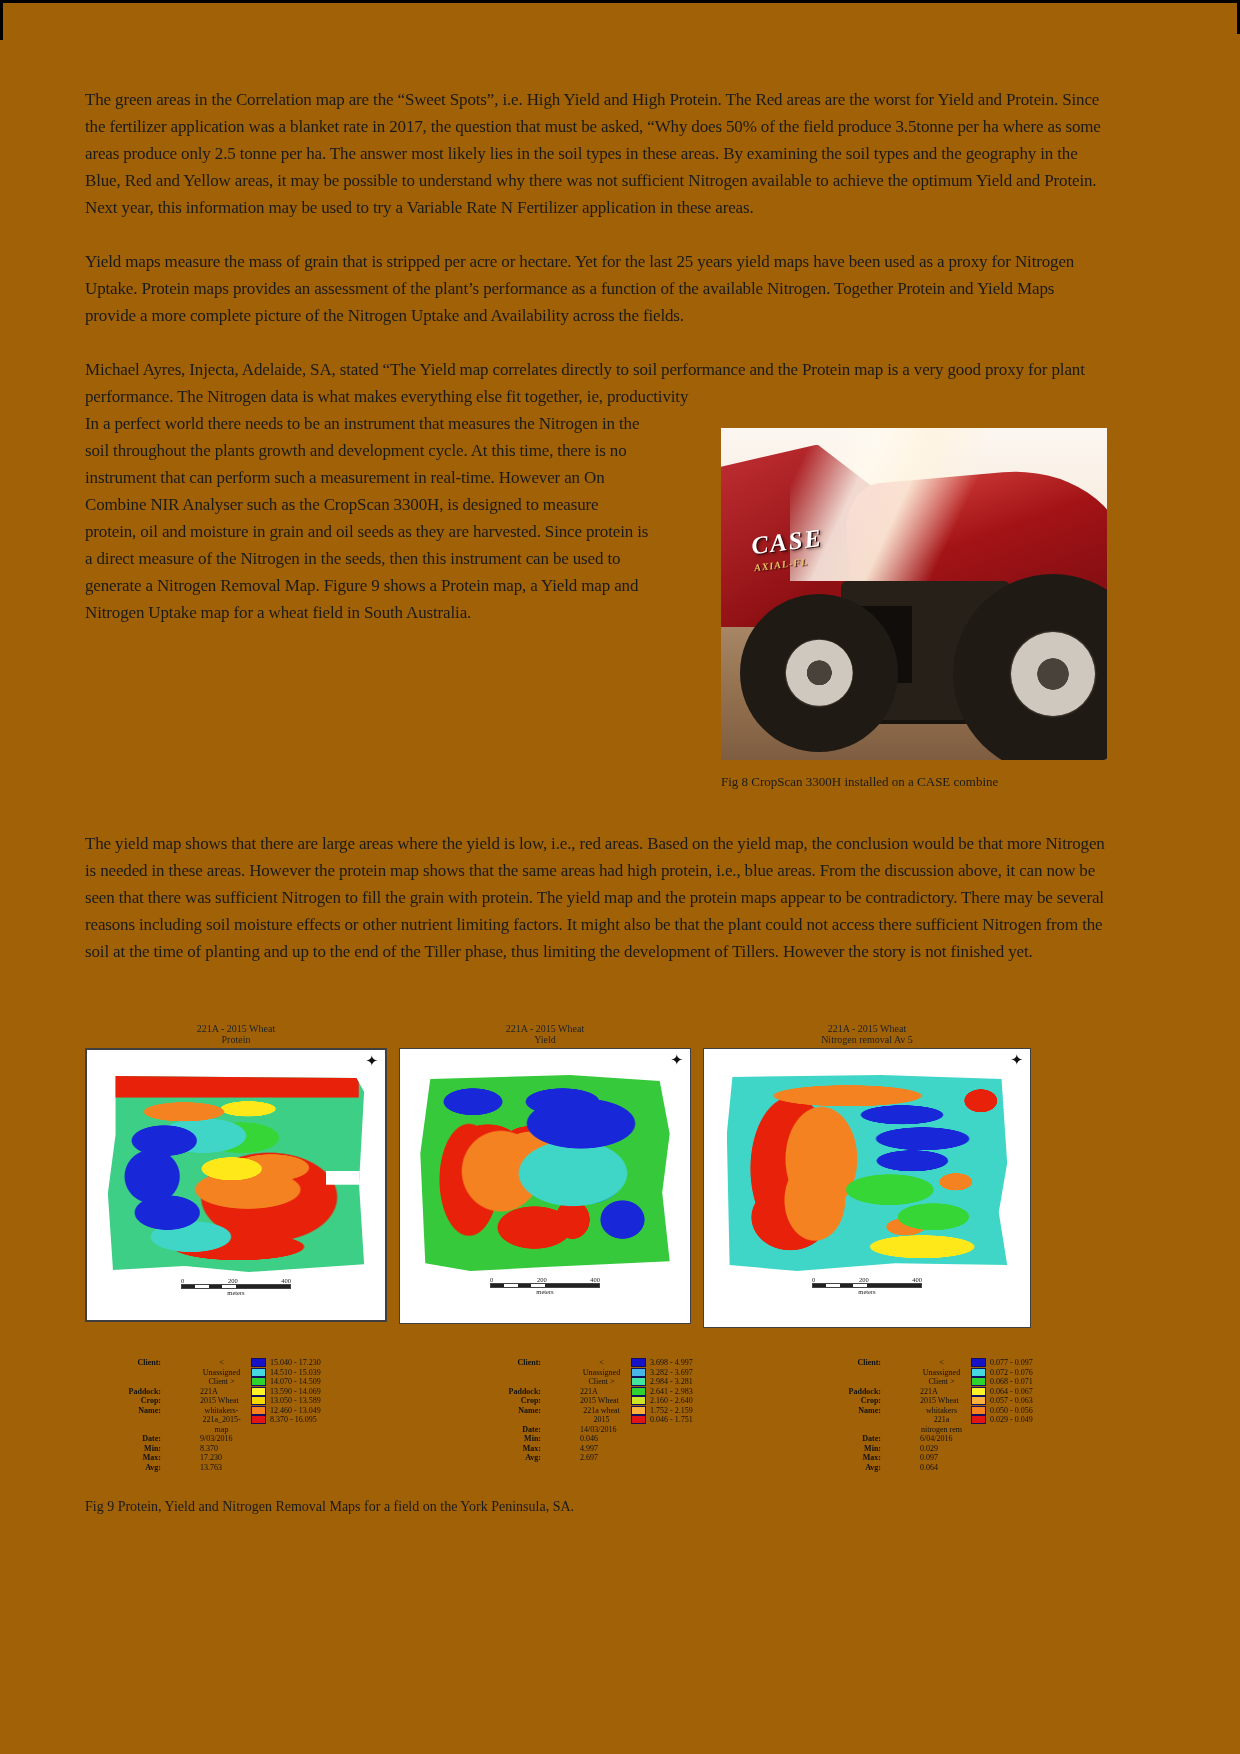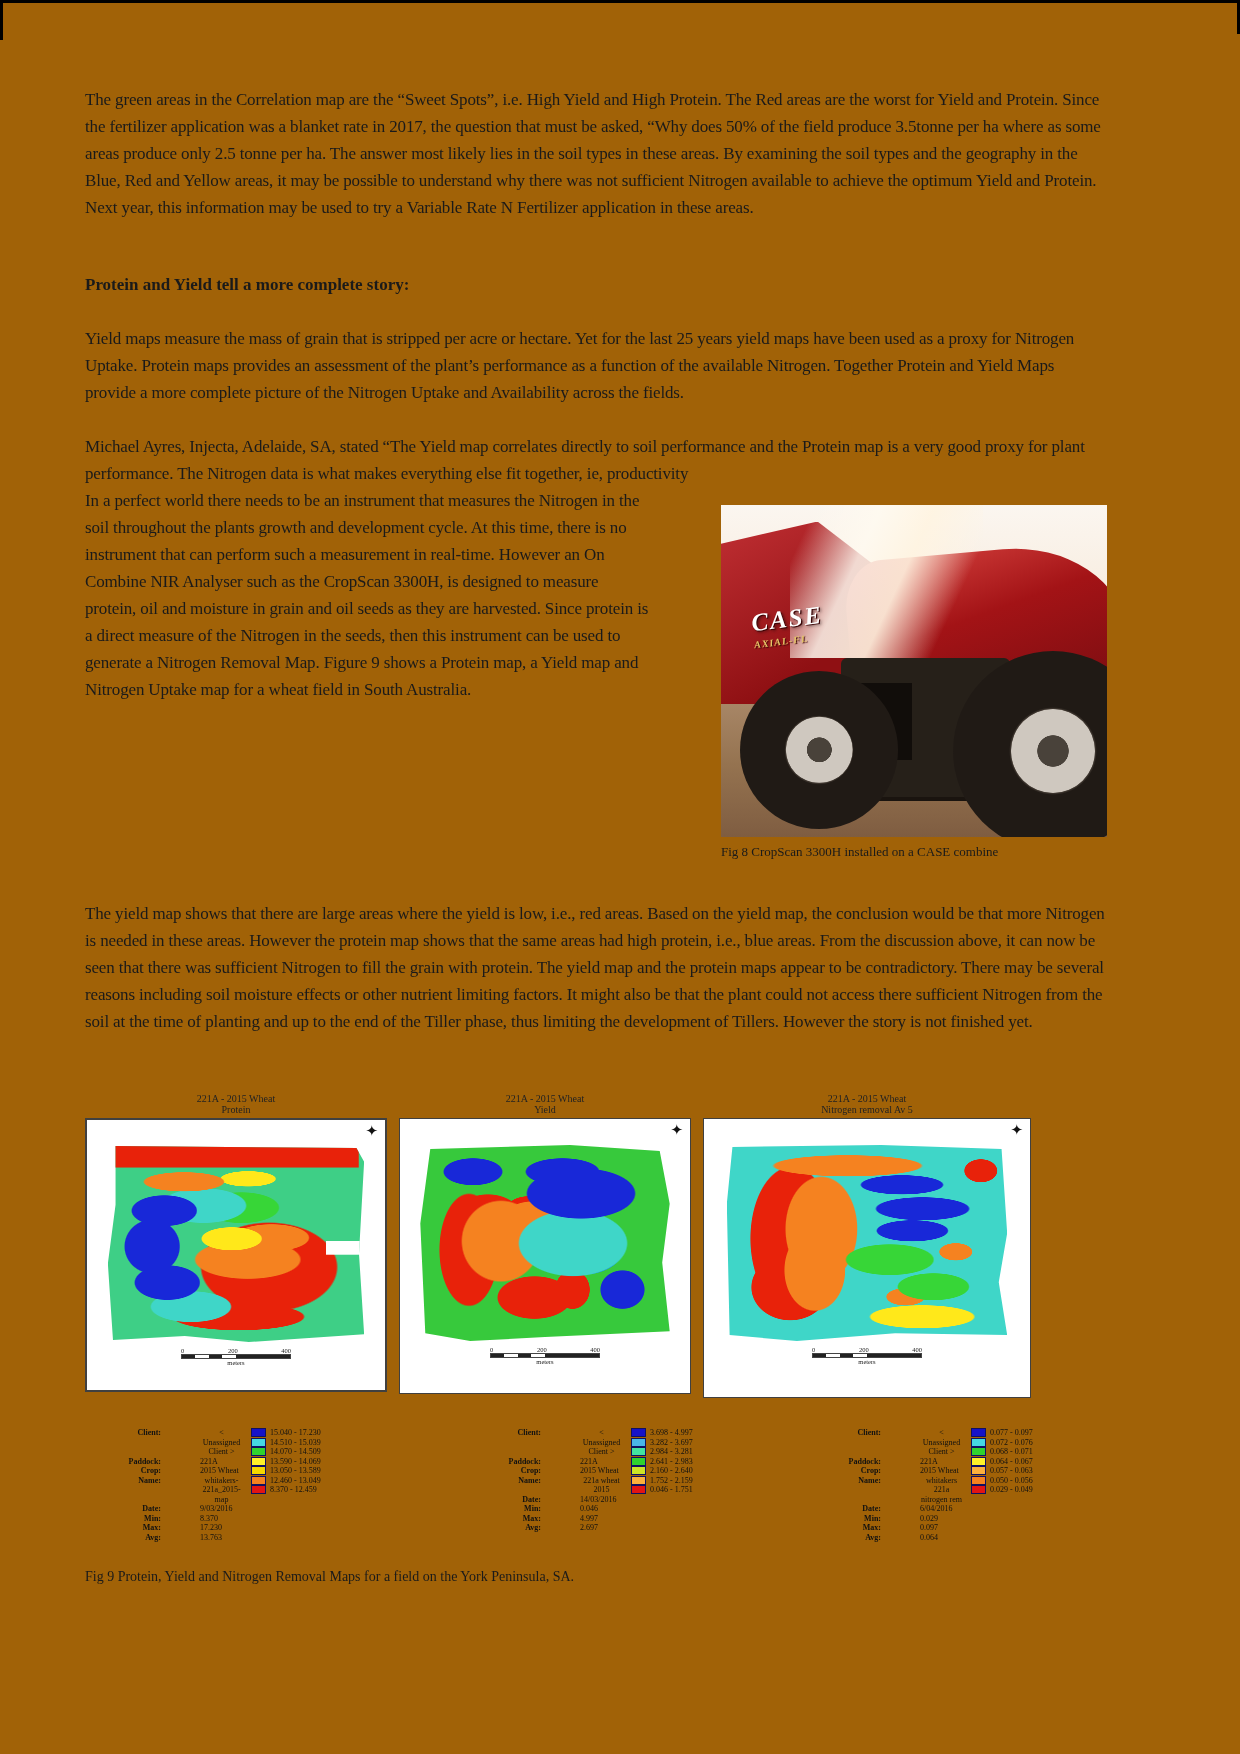--- a/index.html
+++ b/index.html
@@ -10,21 +10,21 @@
   .edge-r{position:absolute;top:0;right:0;width:3px;height:34px;background:#000;}
 
   .content{position:absolute;left:85px;top:86px;width:1022px;}
   .content p{margin:0 0 27px 0;font-size:17px;line-height:27px;letter-spacing:-0.15px;}
   h2.story{margin:50px 0 27px 0;font-size:17px;line-height:27px;font-weight:bold;}
 
   .p3a{margin-bottom:0 !important;}
   .wrap-section{overflow:visible;}
   .wrap-section:after{content:"";display:block;clear:both;}
   .combine-fig{float:right;width:386px;margin:18px 0 0 70px;padding:0;}
-  .fig8-caption{font-size:13px;line-height:16px;margin-top:7px;letter-spacing:0;}
+  .fig8-caption{font-size:13px;line-height:16px;margin-top:14px;letter-spacing:0;}
 
   
   .photo{position:relative;width:386px;height:332px;overflow:hidden;
     background:linear-gradient(180deg,#fbf6f0 0%,#f7eadb 36%,#efdac2 52%,#ab8a6b 56%,#957350 78%,#7f5d41 100%);}
   .ph-body{position:absolute;left:-4%;top:5%;width:50%;height:55%;
     background:linear-gradient(150deg,#c23034,#8f1013 70%);
     clip-path:polygon(0 14%,58% 0,100% 34%,100% 100%,0 100%);}
   .ph-hood{position:absolute;left:33%;top:14%;width:72%;height:44%;transform:rotate(-5deg);
     background:linear-gradient(165deg,#d84440 0%,#a31316 45%,#7b0d11 100%);
     border-radius:14% 42% 8% 8%/34% 64% 8% 8%;}
@@ -143,21 +143,20 @@
 
 <div class="page">
   <div class="edge-top"></div>
   <div class="edge-l"></div>
   <div class="edge-r"></div>
 
   <div class="content">
 
     <p>The green areas in the Correlation map are the “Sweet Spots”, i.e. High Yield and High Protein. The Red areas are the worst for Yield and Protein. Since the fertilizer application was a blanket rate in 2017, the question that must be asked, “Why does 50% of the field produce 3.5tonne per ha where as some areas produce only 2.5 tonne per ha. The answer most likely lies in the soil types in these areas. By examining the soil types and the geography in the Blue, Red and Yellow areas, it may be possible to understand why there was not sufficient Nitrogen available to achieve the optimum Yield and Protein. Next year, this information may be used to try a Variable Rate N Fertilizer application in these areas.</p>
 
-    <h2 class="story">Protein and Yield tell a more complete story:</h2>
 
     <p>Yield maps measure the mass of grain that is stripped per acre or hectare.  Yet for the last 25 years yield maps have been used as a proxy for Nitrogen Uptake. Protein maps provides an assessment of the plant’s performance as a function of the available Nitrogen. Together Protein and Yield Maps provide a more complete picture of the Nitrogen Uptake and Availability across the fields.</p>
 
     <p class="p3a">Michael Ayres, Injecta, Adelaide, SA, stated “The Yield map correlates directly to soil performance and the Protein map is a very good proxy for plant performance. The Nitrogen data is what makes everything else fit together, ie, productivity</p>
 
     <div class="wrap-section">
       <figure class="combine-fig">
         <div class="photo">
           <div class="ph-body"></div>
           <div class="ph-hood"></div>
@@ -295,21 +294,21 @@
           <div class="lr">
               <span class="sw" style="background-color: rgb(245, 216, 0);"></span>
               <span class="lrt">13.050 - 13.589</span>
             </div>
           <div class="lr">
               <span class="sw" style="background-color: rgb(245, 130, 32);"></span>
               <span class="lrt">12.460 - 13.049</span>
             </div>
           <div class="lr">
               <span class="sw" style="background-color: rgb(227, 20, 20);"></span>
-              <span class="lrt">8.370 - 12.459</span>
+              <span class="lrt">8.370 - 16.095</span>
             </div>
         </div>
       </div>
 
       <div class="legend legend2">
         <div class="lfields">
           <div class="lf">
               <span class="lfl">Client:</span>
               <span class="lfv">&lt; Unassigned Client &gt;</span>
             </div>

